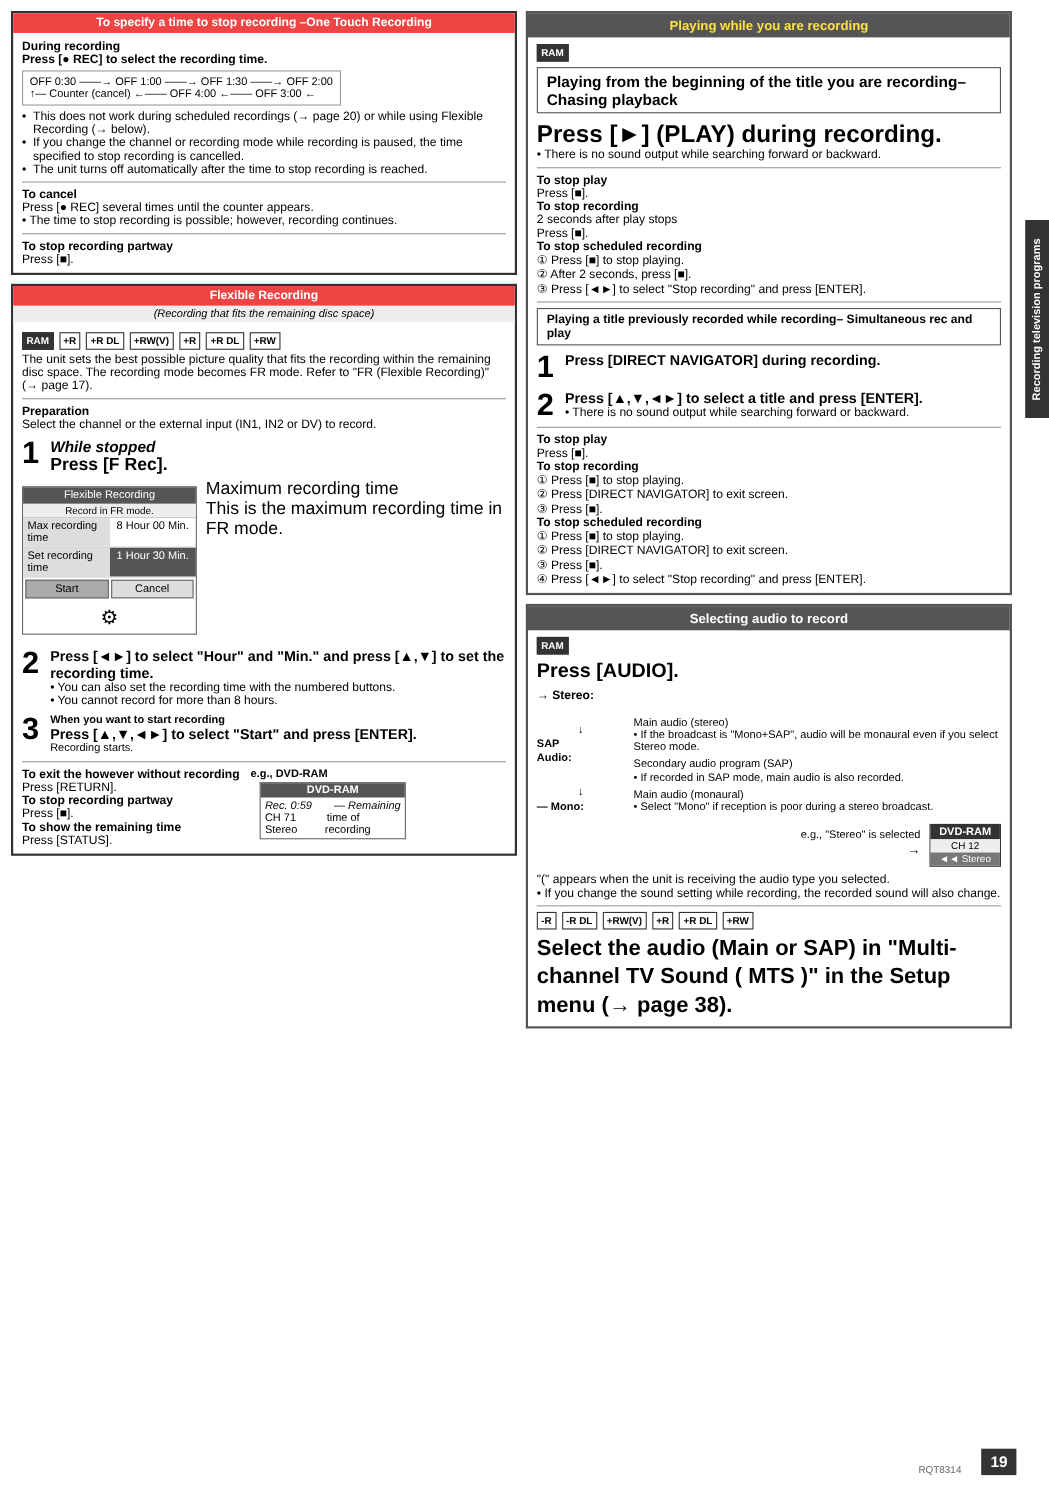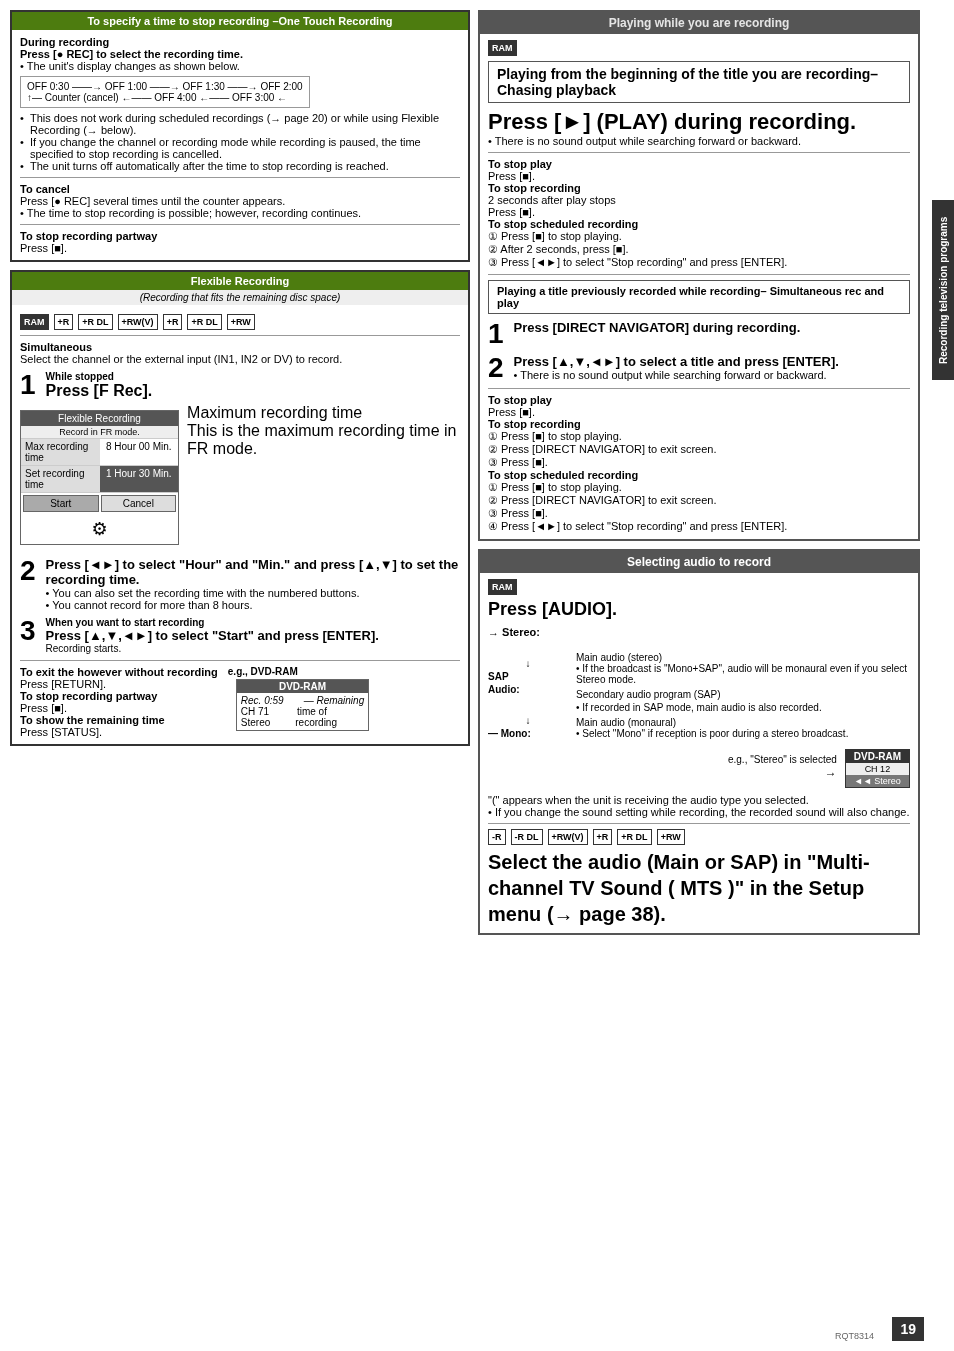--- a/index.html
+++ b/index.html
@@ -43,21 +43,21 @@
       align-items: center;
       justify-content: center;
       font-weight: bold;
     }
     
     .section-box {
       border: 2px solid #333;
       margin-bottom: 8px;
     }
     .section-box .box-title {
-      background: #4d7c0f;
+      background: #ef4444;
       color: #fff;
       font-size: 11px;
       font-weight: bold;
       padding: 3px 8px;
       text-align: center;
     }
     .section-box .box-content {
       padding: 6px 8px;
     }
 
@@ -260,21 +260,21 @@
       color: #666;
     }
 
     
     .large-box {
       border: 2px solid #555;
       margin-bottom: 8px;
     }
     .large-box .box-title {
       background: #555;
-      color: #e5e5e5;
+      color: #fde047;
       font-weight: bold;
       font-size: 12px;
       padding: 4px 8px;
       text-align: center;
     }
     .large-box .box-content {
       padding: 6px 8px;
     }
 
     .info-box {
@@ -338,21 +338,20 @@
 
 <div class="page">
 
   <div class="left-col">
 
     <div class="section-box">
       <div class="box-title">To specify a time to stop recording –One Touch Recording</div>
       <div class="box-content">
         <div class="bold-label">During recording</div>
         <div><strong>Press [● REC] to select the recording time.</strong></div>
-        <div>• The unit's display changes as shown below.</div>
         <div class="arrow-diagram">
           <div>OFF 0:30  ——→  OFF 1:00  ——→  OFF 1:30  ——→  OFF 2:00</div>
           <div>↑— Counter (cancel) ←—— OFF 4:00 ←—— OFF 3:00 ←</div>
         </div>
         <ul class="bullet-list">
           <li>This does not work during scheduled recordings (→ page 20) or while using Flexible Recording (→ below).</li>
           <li>If you change the channel or recording mode while recording is paused, the time specified to stop recording is cancelled.</li>
           <li>The unit turns off automatically after the time to stop recording is reached.</li>
         </ul>
         <hr class="divider">
@@ -372,29 +371,30 @@
 
         <div class="media-strip">
           <span class="media-badge filled">RAM</span>
           <span class="media-badge">+R</span>
           <span class="media-badge">+R DL</span>
           <span class="media-badge">+RW(V)</span>
           <span class="media-badge">+R</span>
           <span class="media-badge">+R DL</span>
           <span class="media-badge">+RW</span>
         </div>
-        <hr class="divider">
-        <div class="bold-label">Simultaneous</div>
+        <div>The unit sets the best possible picture quality that fits the recording within the remaining disc space. The recording mode becomes FR mode. Refer to "FR (Flexible Recording)" (→ page 17).</div>
+        <hr class="divider">
+        <div class="bold-label">Preparation</div>
         <div>Select the channel or the external input (IN1, IN2 or DV) to record.</div>
 
         <div class="step-block">
           <div class="inline-flex">
             <span class="step-num">1</span>
             <div>
-              <div style="font-size:10px; font-weight:bold;">While stopped</div>
+              <div style="font-size:14px; font-weight:bold;font-style:italic;">While stopped</div>
               <div class="step-large">Press [F Rec].</div>
             </div>
           </div>
 
           <div style="display:flex; align-items:flex-start; gap:8px; margin-top:4px;">
             <div class="flex-rec-dialog">
               <div class="flex-rec-title">Flexible Recording</div>
               <div class="flex-rec-subtitle">Record in FR mode.</div>
               <div class="flex-rec-row">
                 <span class="label">Max recording time</span>

